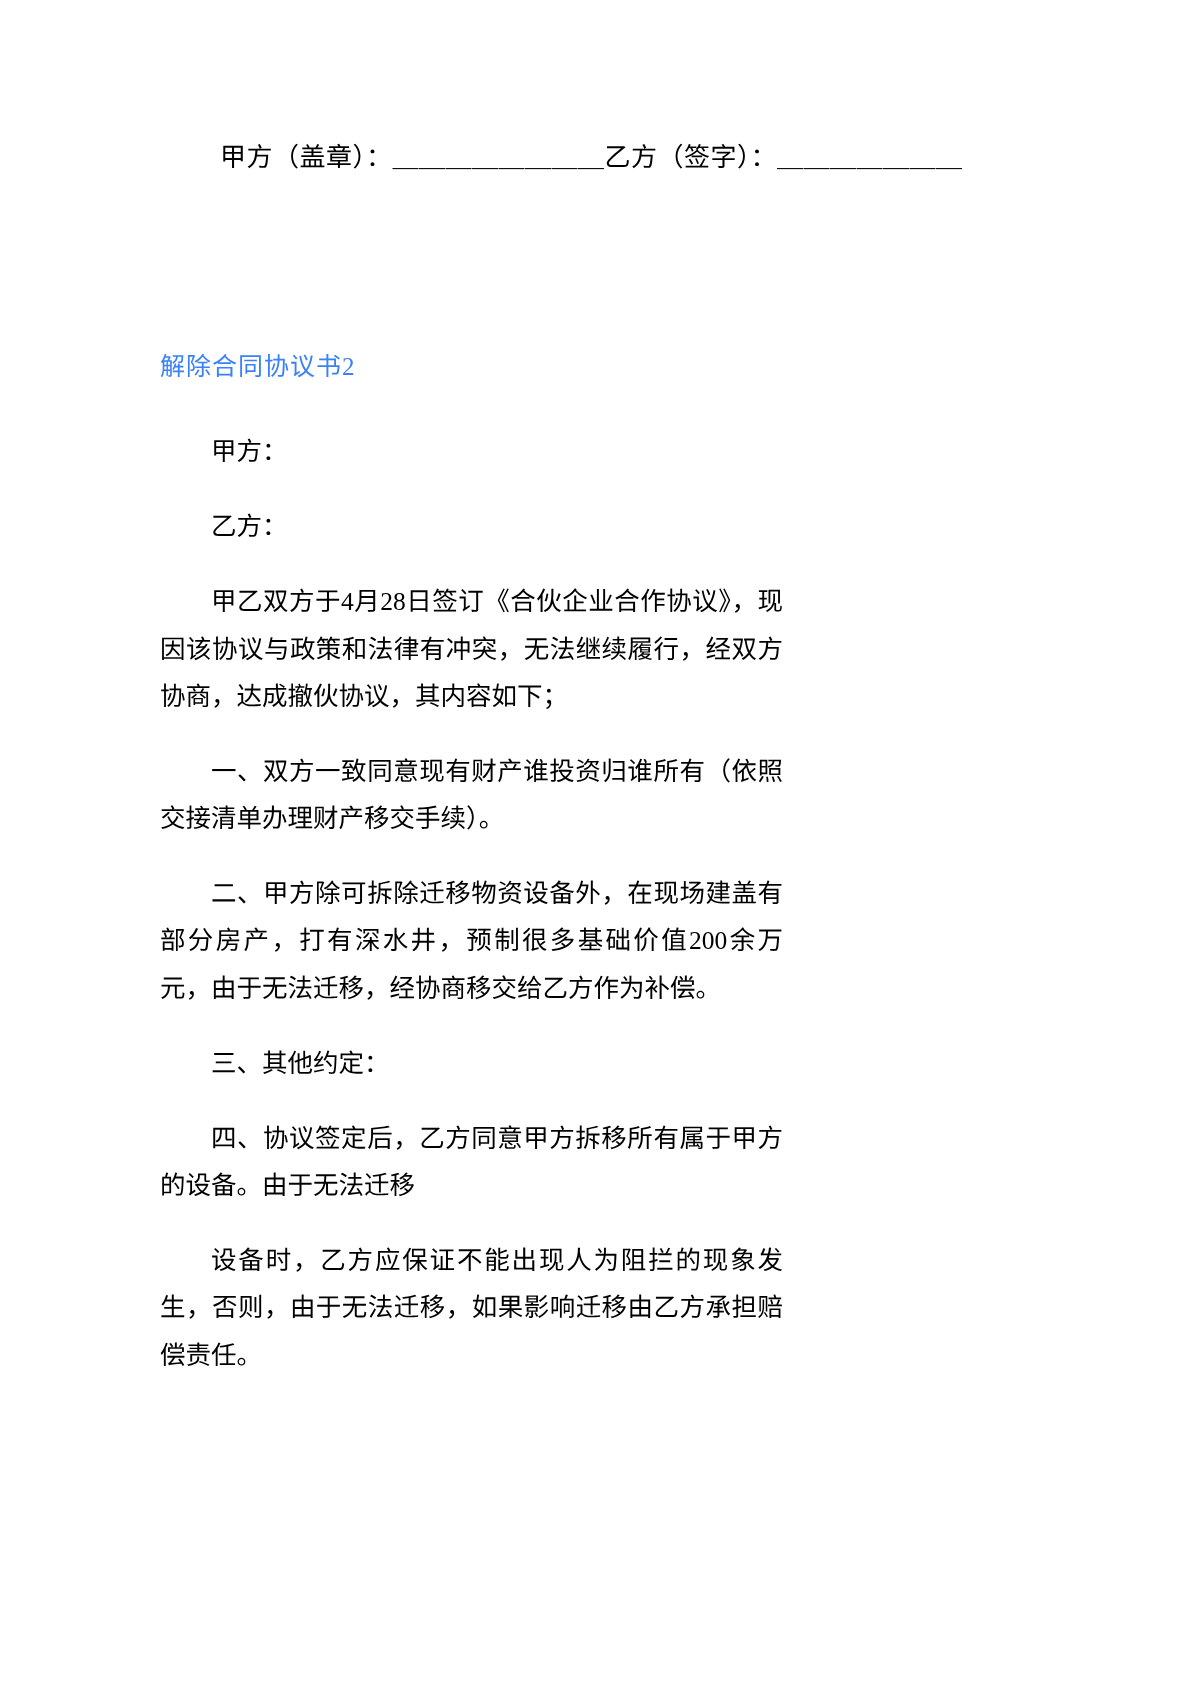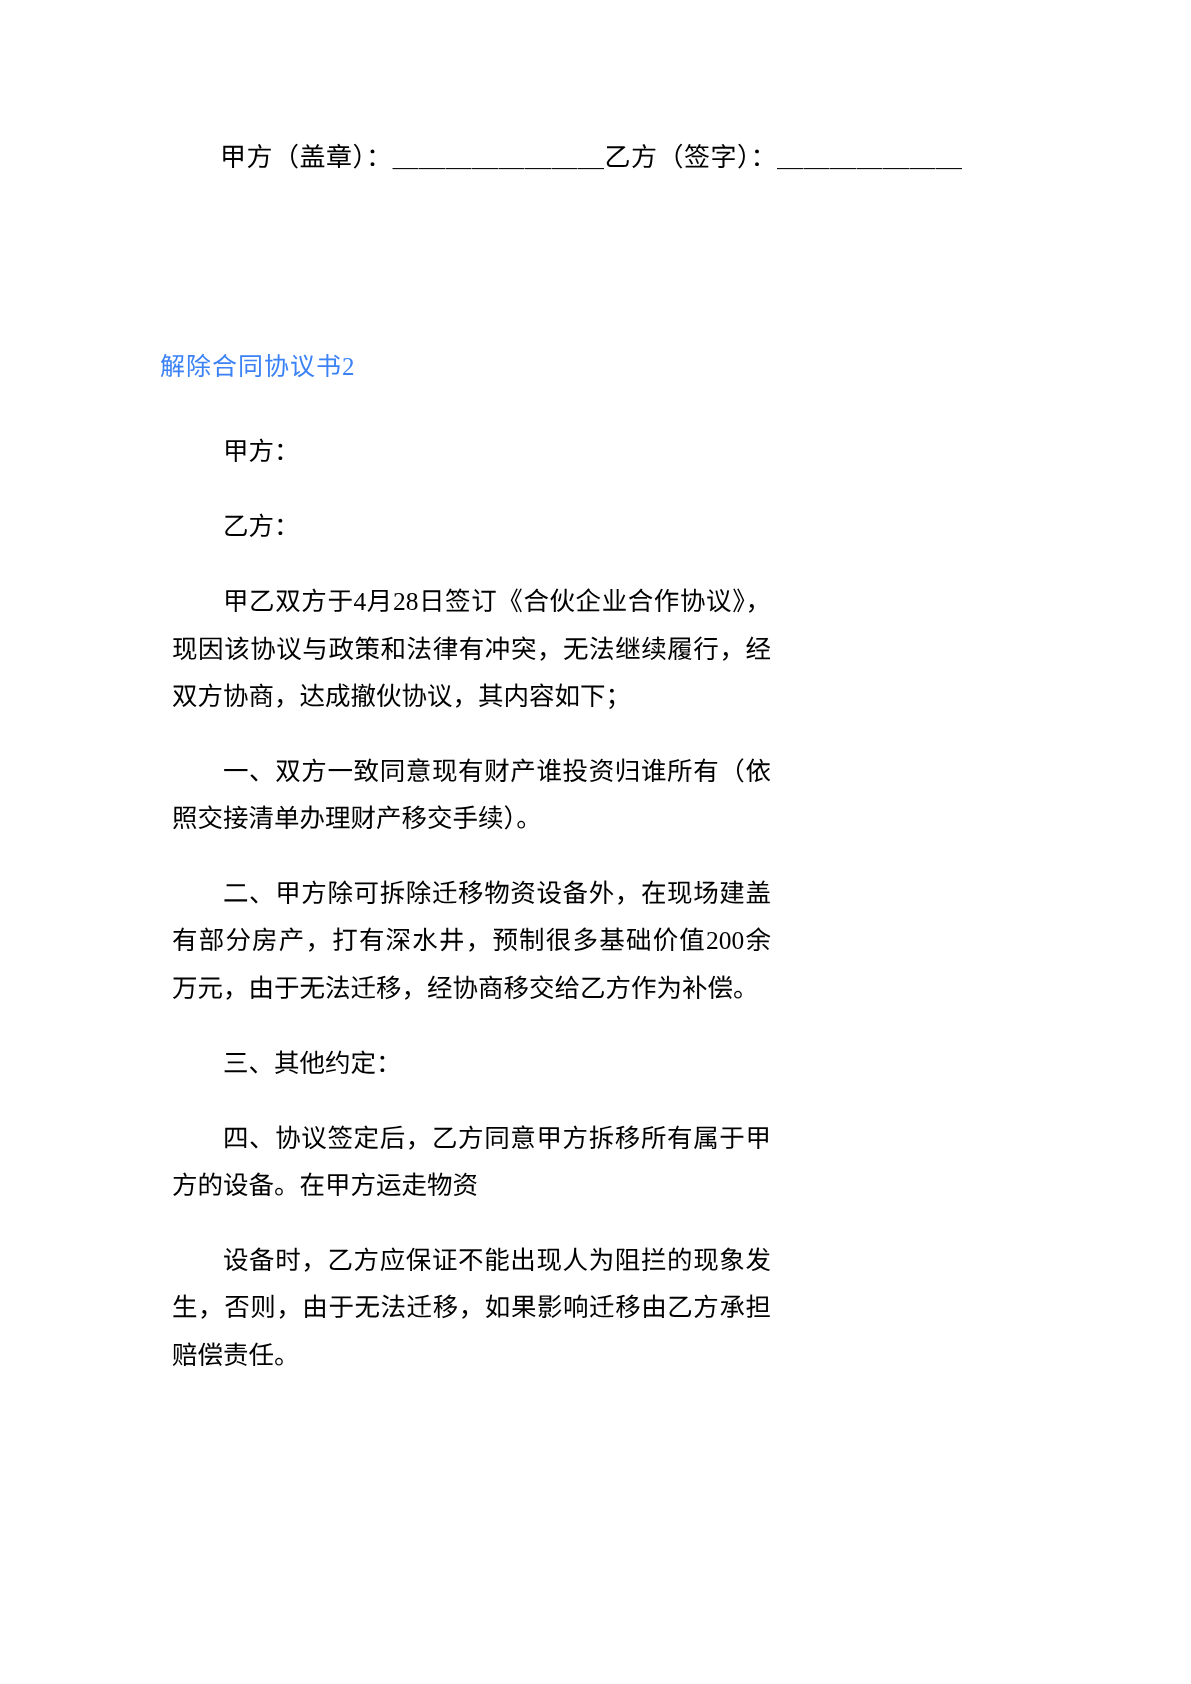--- a/index.html
+++ b/index.html
@@ -39,21 +39,21 @@
     padding: 0;
     letter-spacing: 1px;
   }
   .section-title-wrap { margin-top: 175px; }
 
   p.body-text {
     font-size: 25.5px;
     line-height: 1.85;
     text-align: justify;
     text-justify: inter-ideograph;
-    margin: 12px;
+    margin: 0;
     padding: 0;
     text-indent: 2em;
   }
   p.gap-first { margin-top: 46px; }
   p.gap { margin-top: 28px; }
 </style>
 </head>
 <body>
 
 <div class="page">
@@ -70,17 +70,17 @@
   <p class="body-text gap">乙方：</p>
 
   <p class="body-text gap">甲乙双方于4月28日签订《合伙企业合作协议》，现因该协议与政策和法律有冲突，无法继续履行，经双方协商，达成撤伙协议，其内容如下；</p>
 
   <p class="body-text gap">一、双方一致同意现有财产谁投资归谁所有（依照交接清单办理财产移交手续）。</p>
 
   <p class="body-text gap">二、甲方除可拆除迁移物资设备外，在现场建盖有部分房产，打有深水井，预制很多基础价值200余万元，由于无法迁移，经协商移交给乙方作为补偿。</p>
 
   <p class="body-text gap">三、其他约定：</p>
 
-  <p class="body-text gap">四、协议签定后，乙方同意甲方拆移所有属于甲方的设备。在甲方运走物资</p>
+  <p class="body-text gap">四、协议签定后，乙方同意甲方拆移所有属于甲方的设备。由于无法迁移</p>
 
   <p class="body-text gap">设备时，乙方应保证不能出现人为阻拦的现象发生，否则，由于无法迁移，如果影响迁移由乙方承担赔偿责任。</p>
 
 </div>
 
 </body></html>

